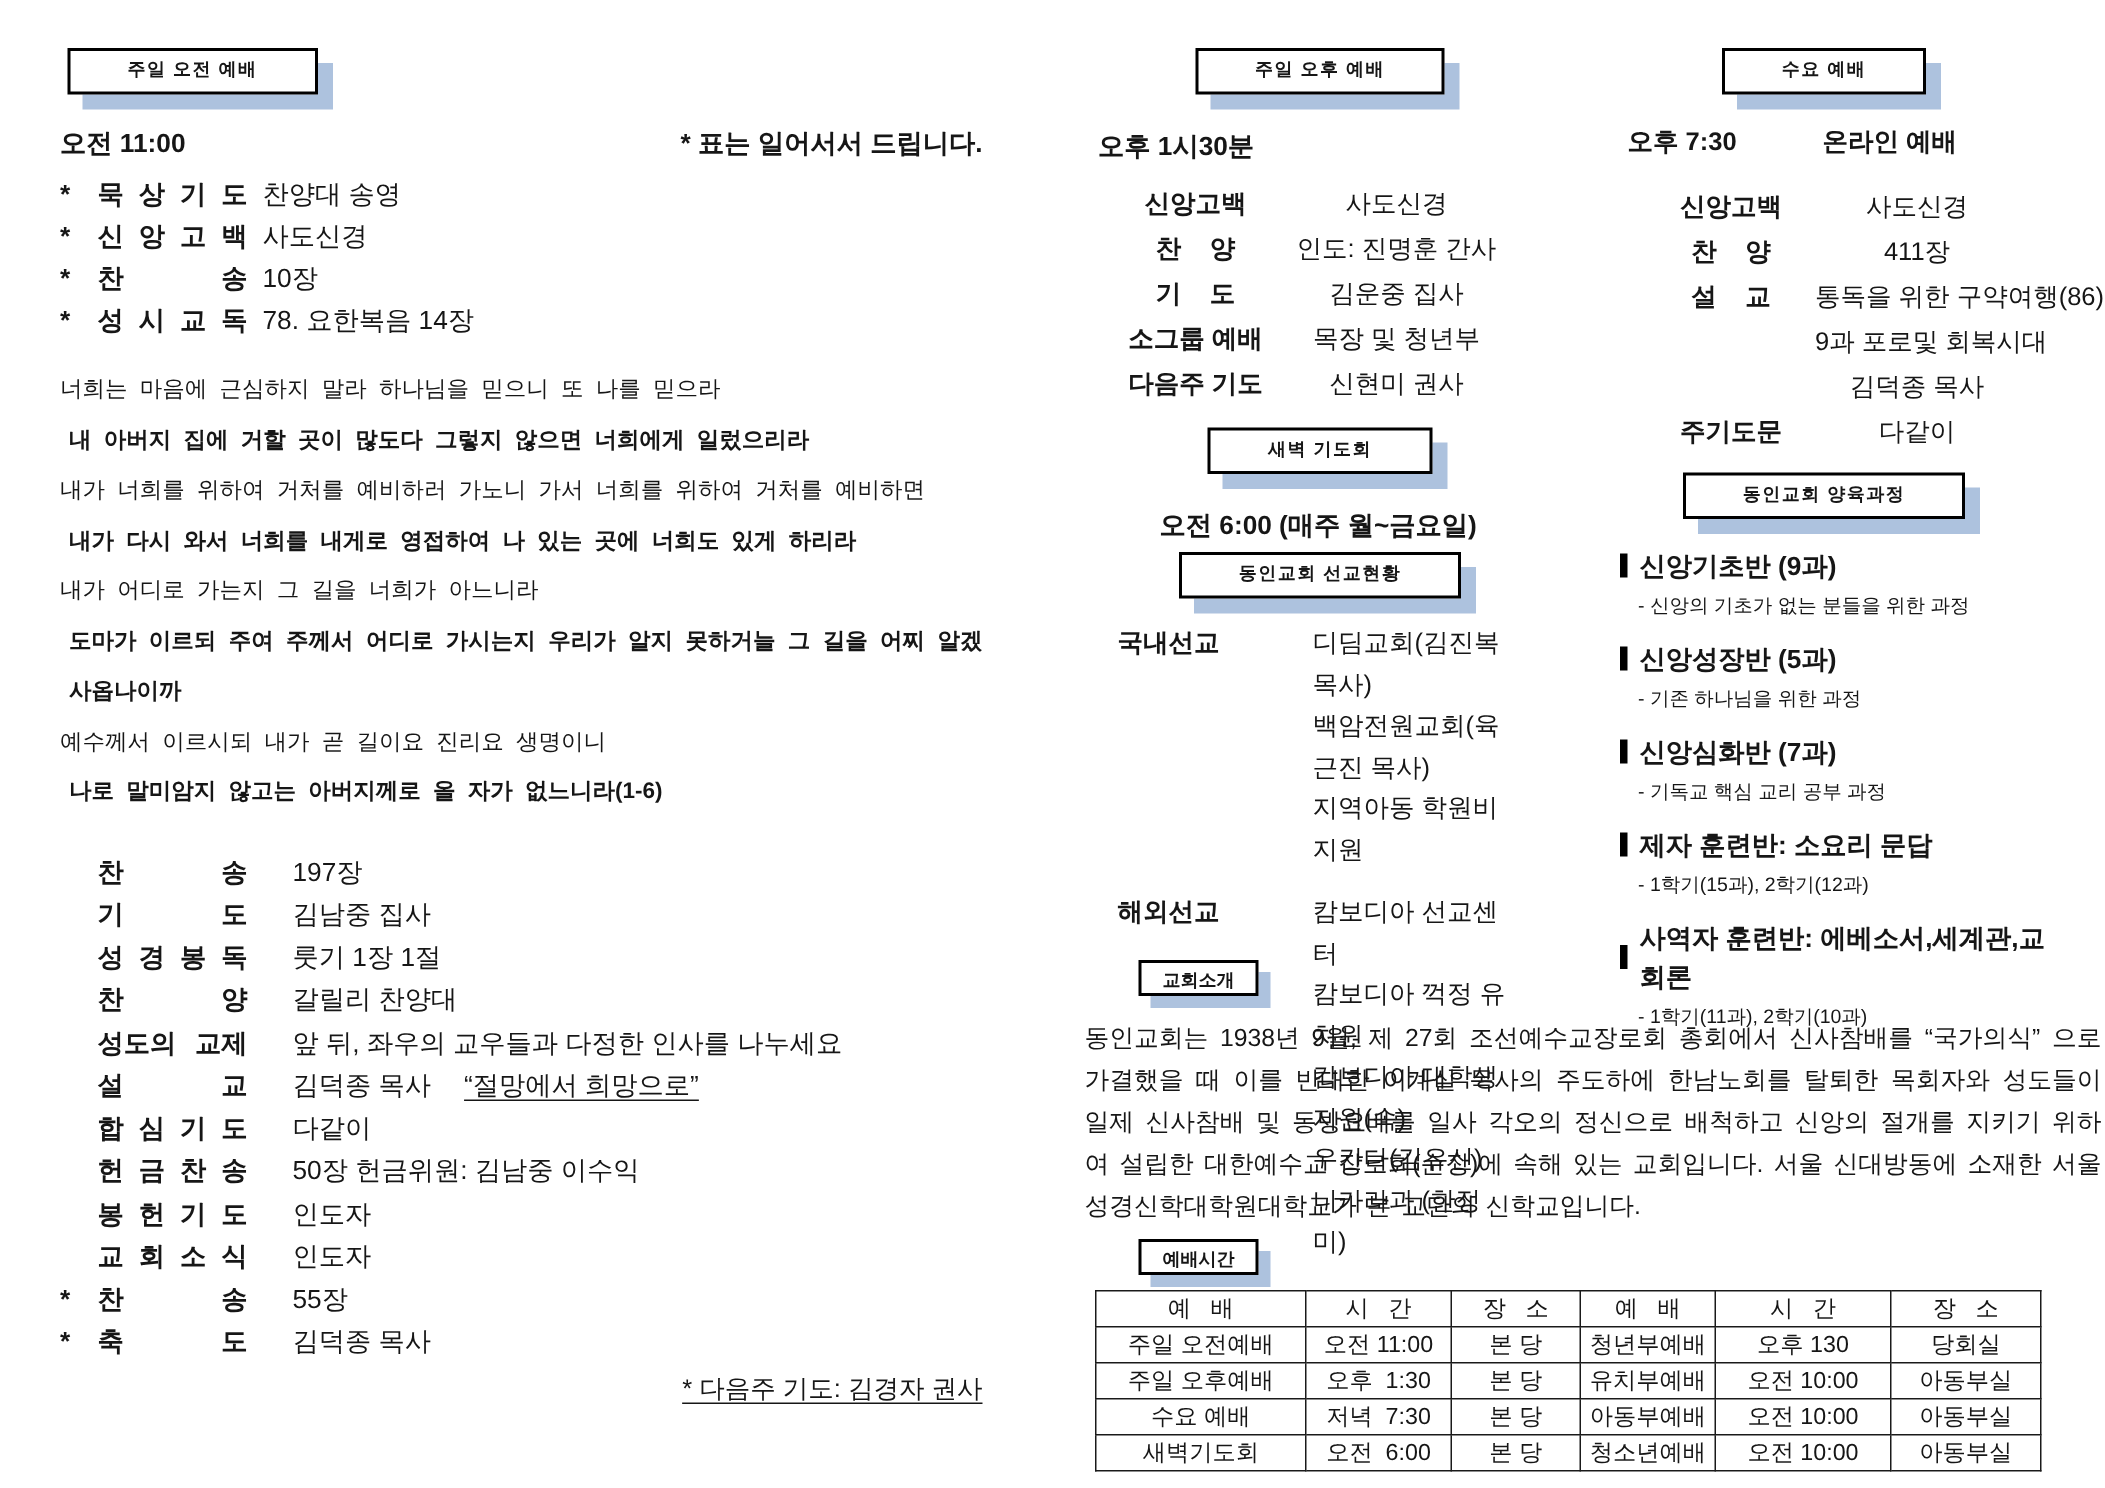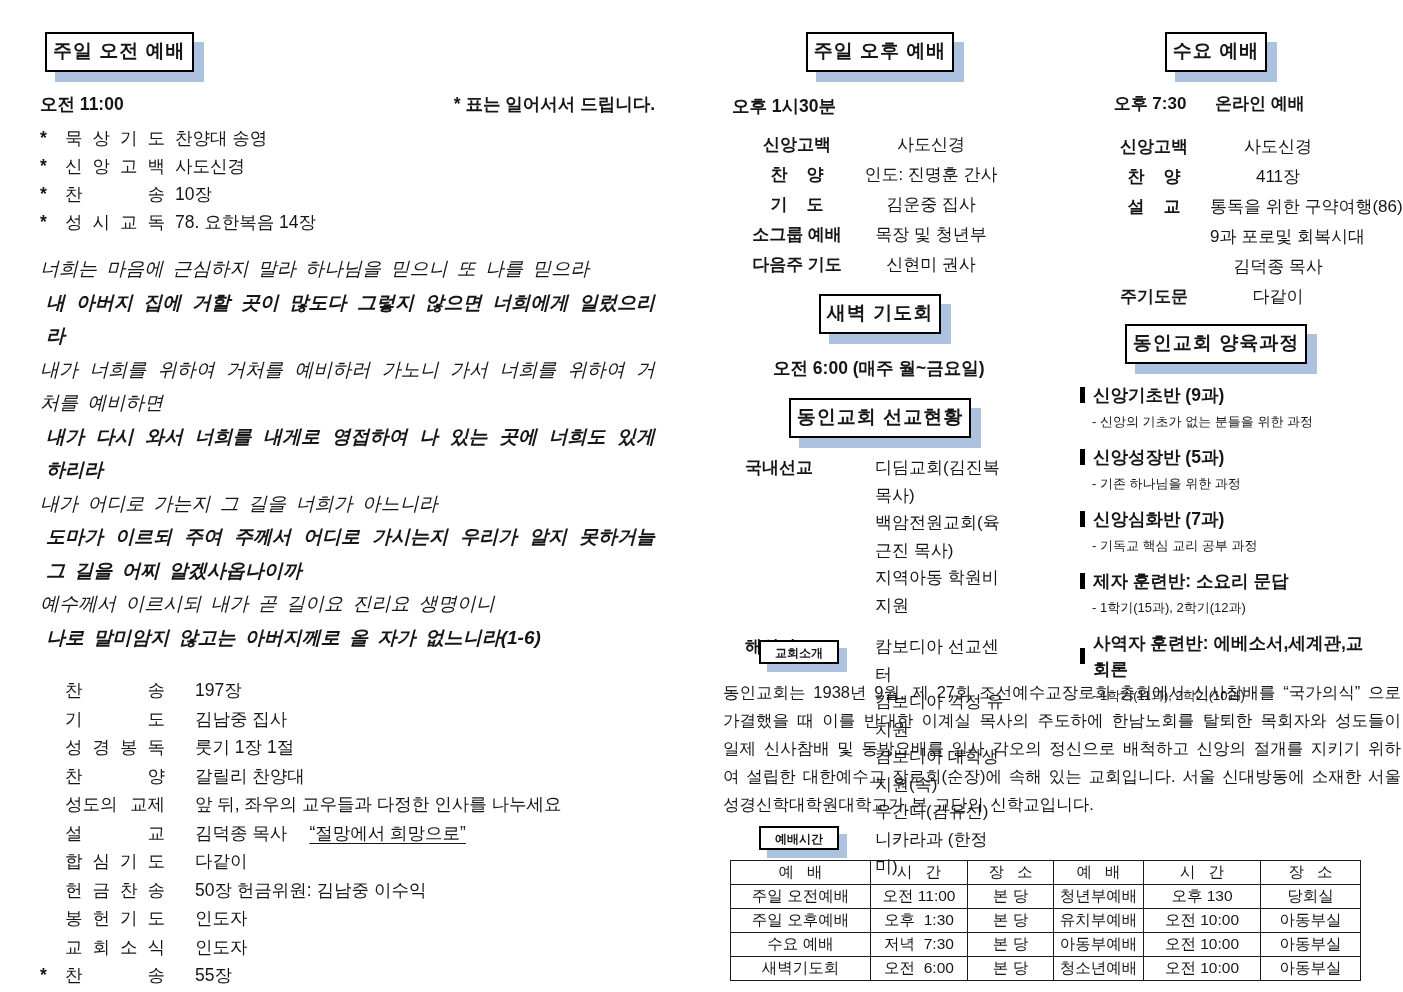--- a/index.html
+++ b/index.html
@@ -10,55 +10,55 @@
   }
   .col{position:absolute;top:32px;}
   .col-left{left:40px;width:615px;}
   .col-mid{left:723px;width:342px;}
   .col-right{left:1080px;width:300px;}
   .bottom-block{position:absolute;left:723px;top:640px;width:678px;}
 
   
   .tbox{
     display:inline-block;background:#fff;border:2px solid #000;
-    padding:4px 6px 6px;font-size:19px;font-weight:bold;letter-spacing:1px;
+    padding:4px 38px 6px;font-size:12px;font-weight:bold;letter-spacing:1px;
     box-shadow:10px 10px 0 0 #adc2de;white-space:pre;
   }
   .tbox.small{font-size:12px;padding:3px 14px 0;box-shadow:8px 8px 0 0 #adc2de;letter-spacing:0;margin-left:14px;}
   .tbox-wrap{text-align:center;padding-right:28px;}
   .head-line{display:flex;justify-content:space-between;margin-top:18px;font-weight:bold;font-size:17.5px;line-height:28px;}
 
   
   .wrow{display:flex;line-height:28px;font-size:17.5px;}
   .order .wrow{line-height:28.5px;}
   .star{width:25px;font-weight:bold;flex:none;}
-  .wlabel{width:100px;flex:none;font-weight:normal;text-align:justify;text-align-last:justify;-moz-text-align-last:justify;white-space:normal;}
+  .wlabel{width:100px;flex:none;font-weight:bold;text-align:justify;text-align-last:justify;-moz-text-align-last:justify;white-space:normal;}
   .witems .wvalue{margin-left:10px;}
   .order .wvalue{margin-left:30px;}
   .wvalue{white-space:pre;}
   .sermon{margin-left:22px;text-decoration:underline;text-underline-offset:4px;}
 
   
   .scripture{margin-top:16px;}
-  .scr{margin:0;line-height:33.5px;text-align:justify;word-spacing:4px;font-size:19px;font-style:italic;}
+  .scr{margin:0;line-height:33.5px;text-align:justify;word-spacing:4px;font-size:15px;}
   .scr.bold{font-weight:bold;padding-left:6px;}
 
   .order{margin-top:22px;}
   .next-week{margin-top:3px;margin-left:176px;text-decoration:underline;text-underline-offset:4px;line-height:28px;text-align:right;}
 
   
   .time-line{margin-top:20px;font-weight:bold;font-size:17.5px;line-height:28px;padding-left:9px;}
   .mrows{margin-top:10px;}
   .mrow{display:flex;line-height:30px;}
   .mlabel{margin-left:18px;width:112px;flex:none;font-weight:bold;text-align:center;white-space:pre;}
   .mvalue{flex:1;text-align:center;white-space:pre;}
   .col-mid .mvalue{padding-right:56px;}
   .col-right .mvalue{padding-right:34px;}
   .wed-head{display:flex;margin-top:18px;line-height:28px;font-weight:bold;}
-  .wed-time{width:130px;flex:none;padding-left:5px;text-align:center;}
+  .wed-time{width:130px;flex:none;padding-left:5px;}
   .wed-online{flex:1;text-align:left;}
 
   
   .mgroup{display:flex;margin-top:16px;}
   .mission-label{width:130px;flex:none;font-weight:bold;padding-left:22px;line-height:27.5px;}
   .mlist{flex:1;text-align:left;padding-right:58px;line-height:27.5px;}
 
   
   .edu-list{margin-top:18px;}
   .edu{margin-bottom:5px;}
@@ -216,21 +216,21 @@
           <span class="mlabel">다음주 기도</span>
           <span class="mvalue">신현미 권사</span>
         </div>
     </div>
 
     <div class="tbox-wrap" style="margin-top:14px;">
       <div class="tbox"><span>새벽 기도회</span></div>
     </div>
     <div class="time-line" style="padding-left:50px;">오전 6:00 (매주 월~금요일)</div>
 
-    <div class="tbox-wrap" style="margin-top:16px;">
+    <div class="tbox-wrap" style="margin-top:4px;">
       <div class="tbox"><span>동인교회 선교현황</span></div>
     </div>
     <div class="mgroup">
       <span class="mission-label">국내선교</span>
       <div class="mlist">
         <div>디딤교회(김진복 목사)</div>
         <div>백암전원교회(육근진 목사)</div>
         <div>지역아동 학원비 지원</div>
       </div>
     </div>

